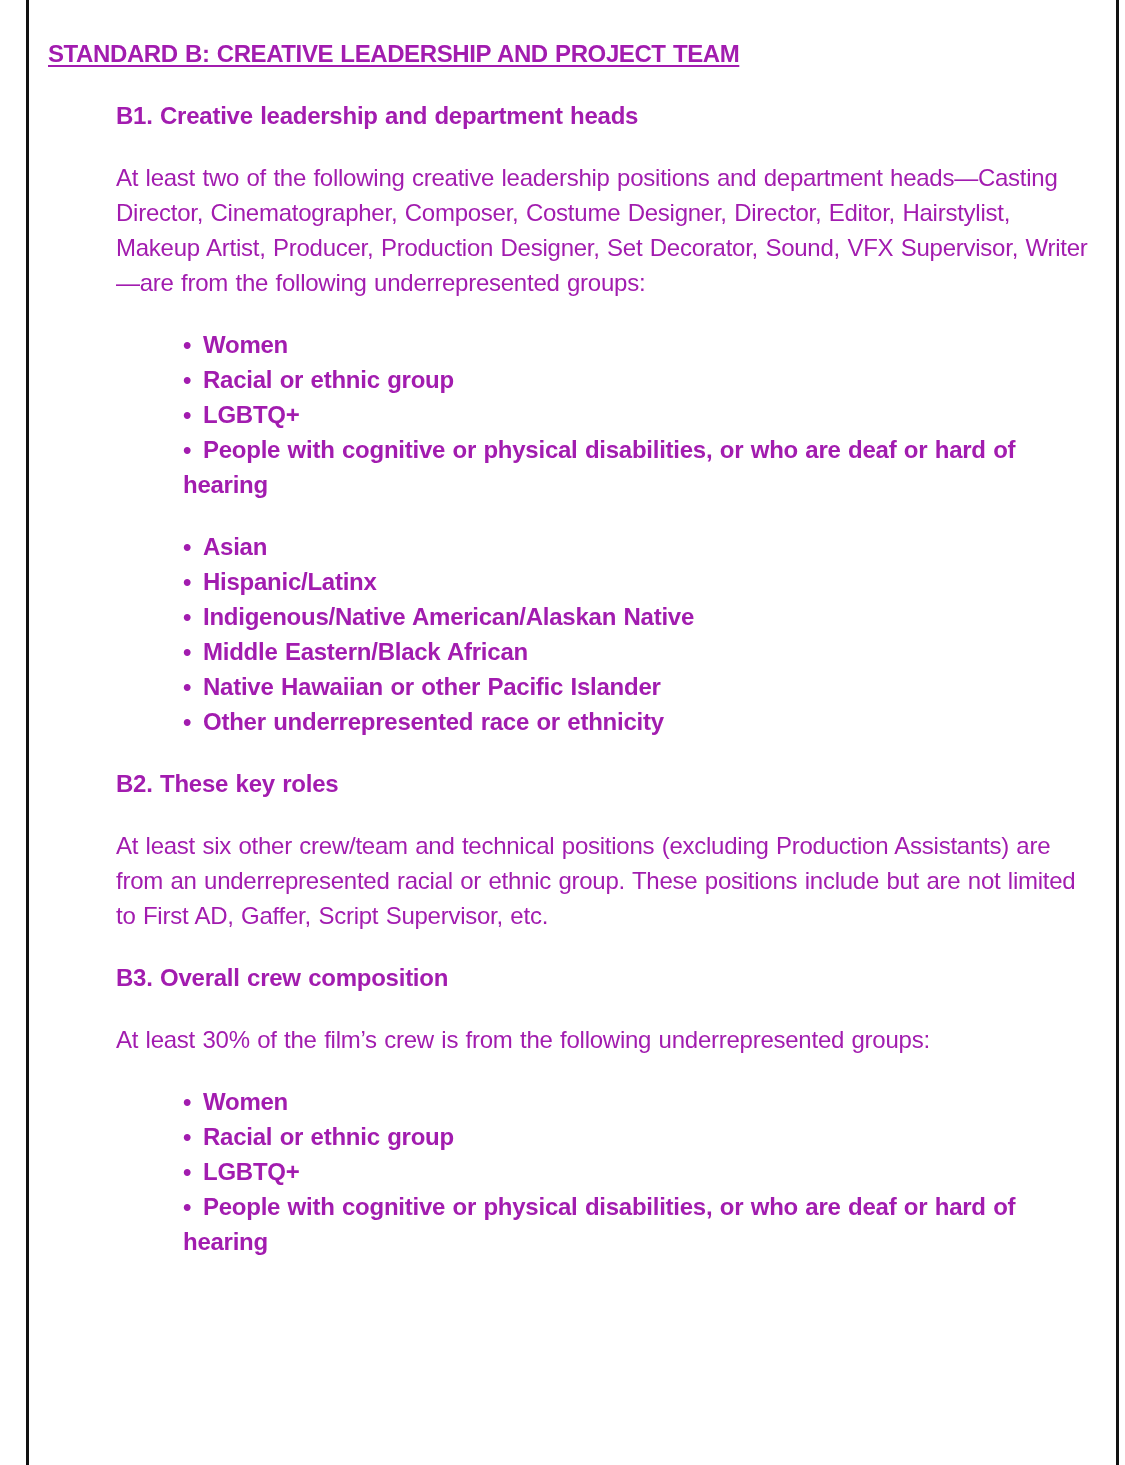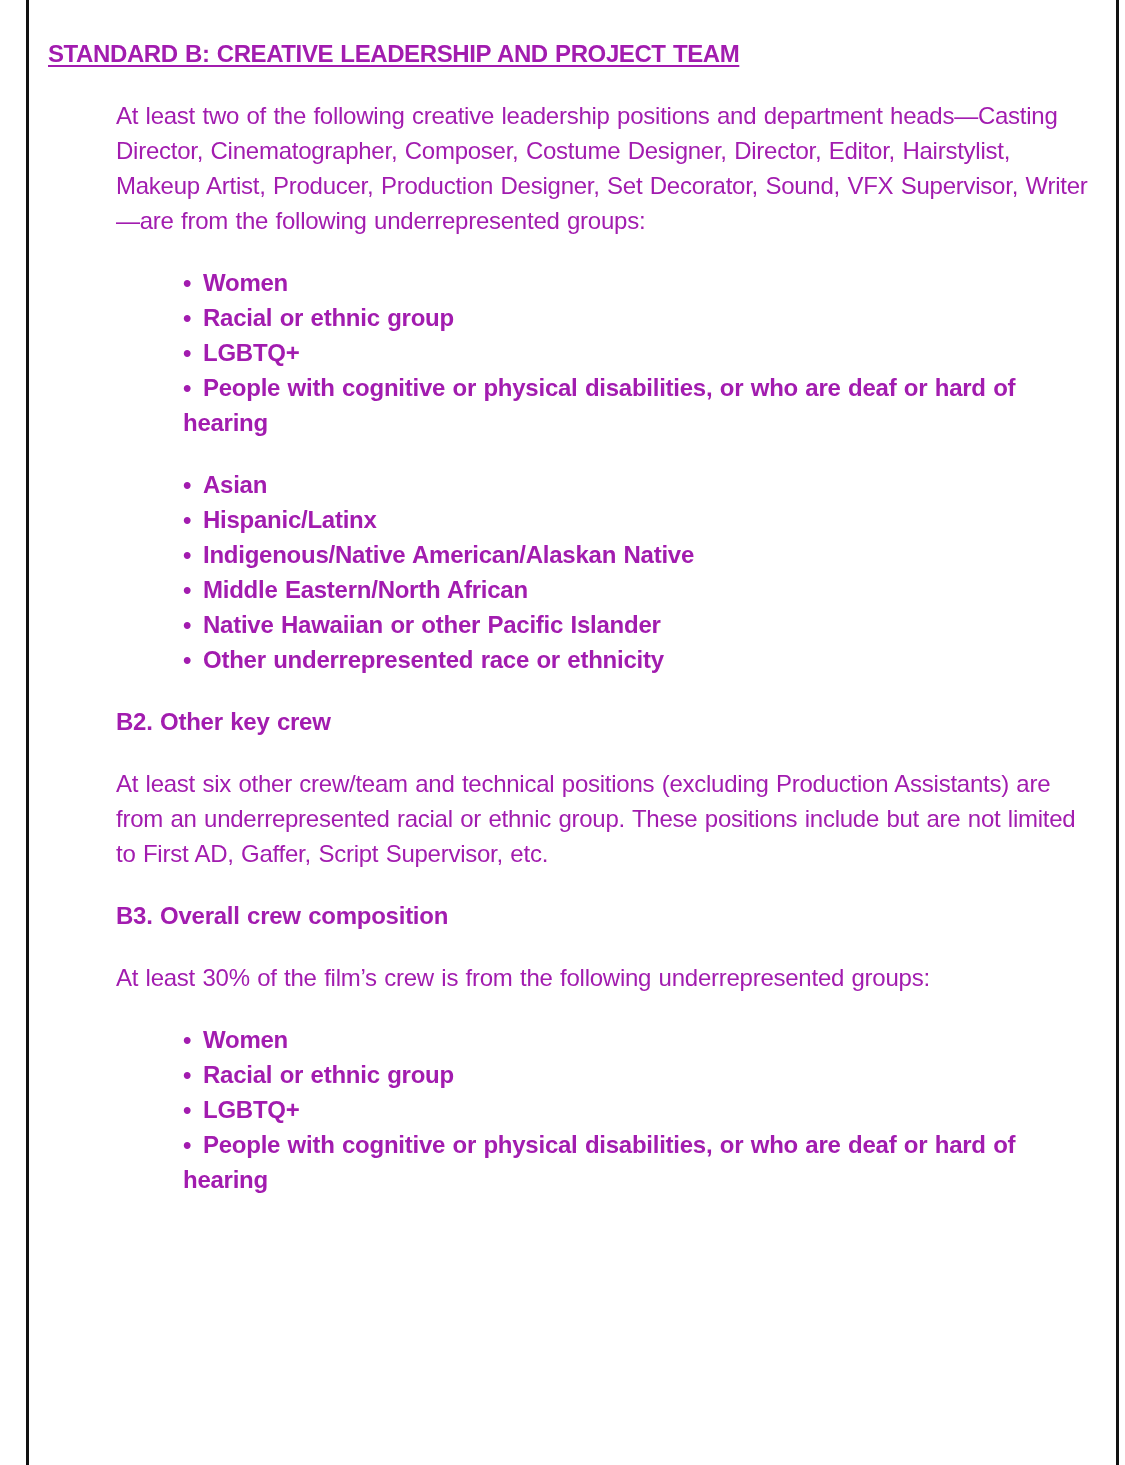--- a/index.html
+++ b/index.html
@@ -33,39 +33,40 @@
   </style>
 </head>
 <body>
 
 <div class="frame"></div>
 
 <div class="doc">
   <p class="title">STANDARD B: CREATIVE LEADERSHIP AND PROJECT TEAM</p>
 
   <div class="section">
+    <p class="heading">B1. Creative leadership and department heads</p>
     <p class="para">At least two of the following creative leadership positions and department heads—Casting Director, Cinematographer, Composer, Costume Designer, Director, Editor, Hairstylist, Makeup Artist, Producer, Production Designer, Set Decorator, Sound, VFX Supervisor, Writer—are from the following underrepresented groups:</p>
     <ul class="bullets">
       <li><span class="dot">•</span><span>Women</span></li>
       <li><span class="dot">•</span><span>Racial or ethnic group</span></li>
       <li><span class="dot">•</span><span>LGBTQ+</span></li>
       <li><span class="dot">•</span><span>People with cognitive or physical disabilities, or who are deaf or hard of hearing</span></li>
     </ul>
     <ul class="bullets">
       <li><span class="dot">•</span><span>Asian</span></li>
       <li><span class="dot">•</span><span>Hispanic/Latinx</span></li>
       <li><span class="dot">•</span><span>Indigenous/Native American/Alaskan Native</span></li>
-      <li><span class="dot">•</span><span>Middle Eastern/North African</span></li>
+      <li><span class="dot">•</span><span>Middle Eastern/Black African</span></li>
       <li><span class="dot">•</span><span>Native Hawaiian or other Pacific Islander</span></li>
       <li><span class="dot">•</span><span>Other underrepresented race or ethnicity</span></li>
     </ul>
   </div>
 
   <div class="section">
-    <p class="heading">B2. Other key crew</p>
+    <p class="heading">B2. These key roles</p>
     <p class="para">At least six other crew/team and technical positions (excluding Production Assistants) are from an underrepresented racial or ethnic group. These positions include but are not limited to First AD, Gaffer, Script Supervisor, etc.</p>
   </div>
 
   <div class="section">
     <p class="heading">B3. Overall crew composition</p>
     <p class="para">At least 30% of the film’s crew is from the following underrepresented groups:</p>
     <ul class="bullets">
       <li><span class="dot">•</span><span>Women</span></li>
       <li><span class="dot">•</span><span>Racial or ethnic group</span></li>
       <li><span class="dot">•</span><span>LGBTQ+</span></li>

